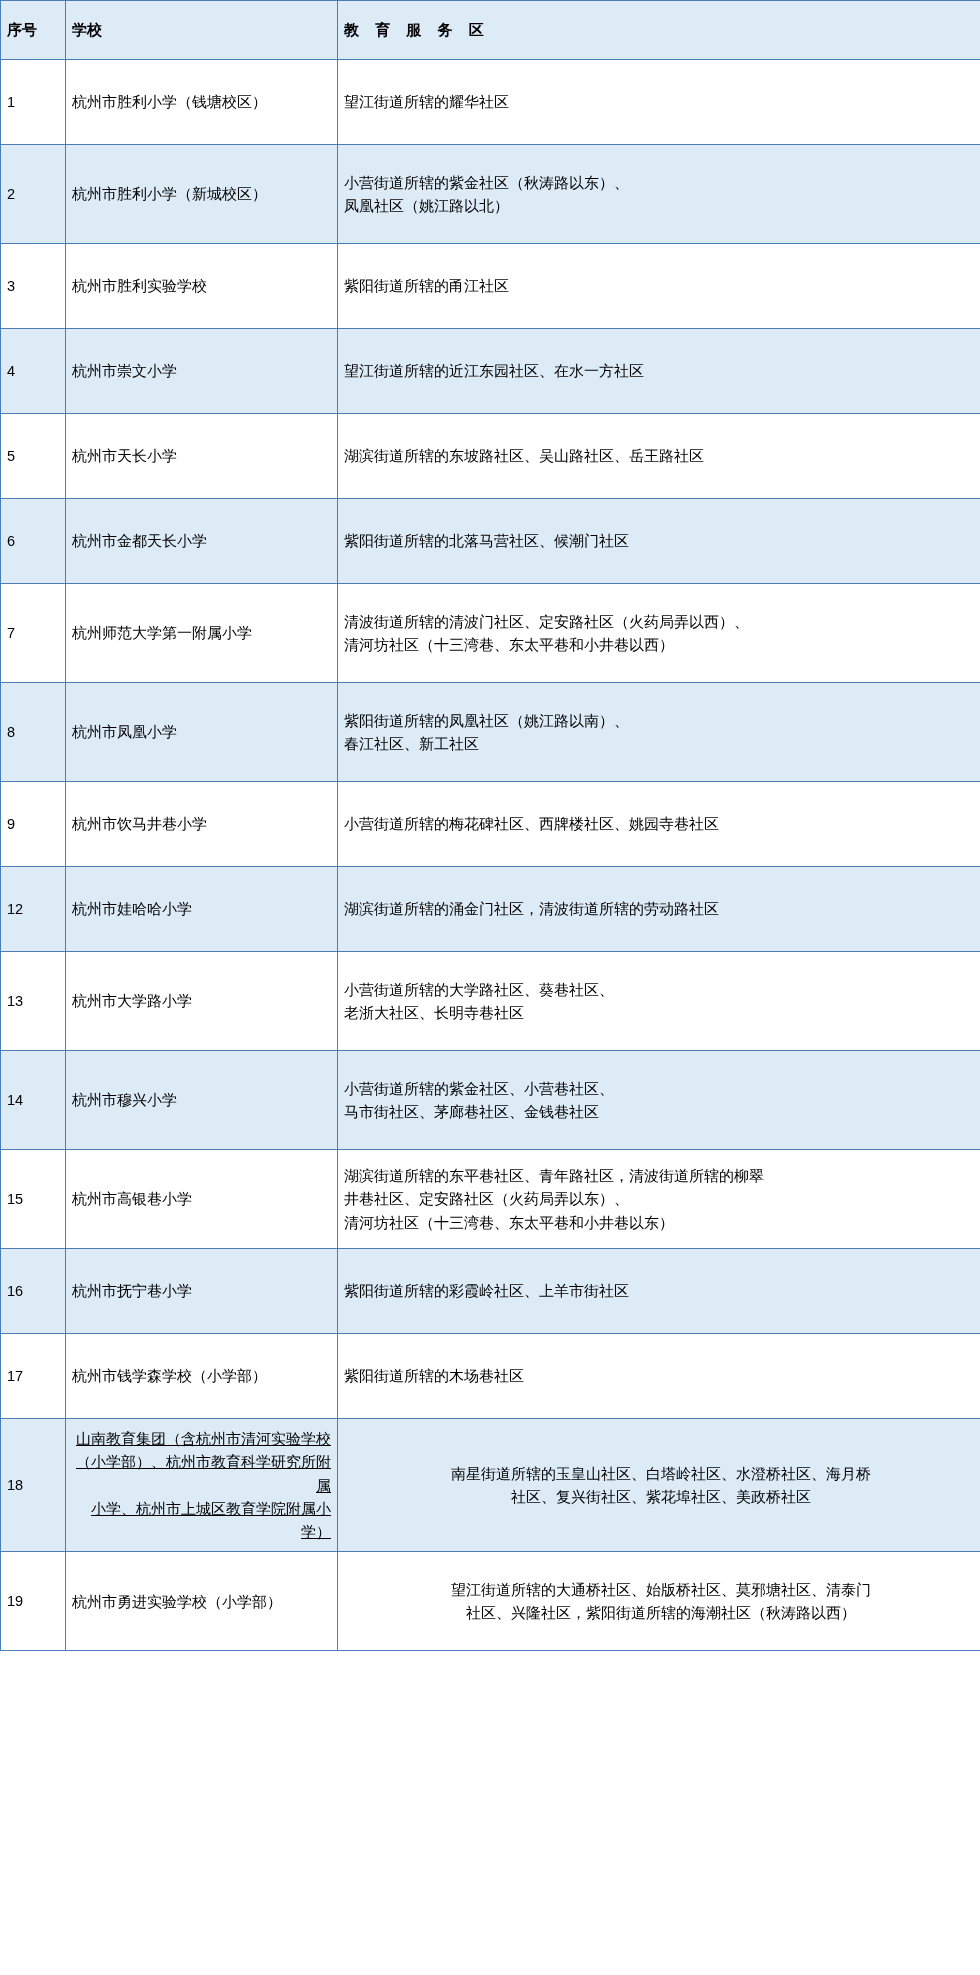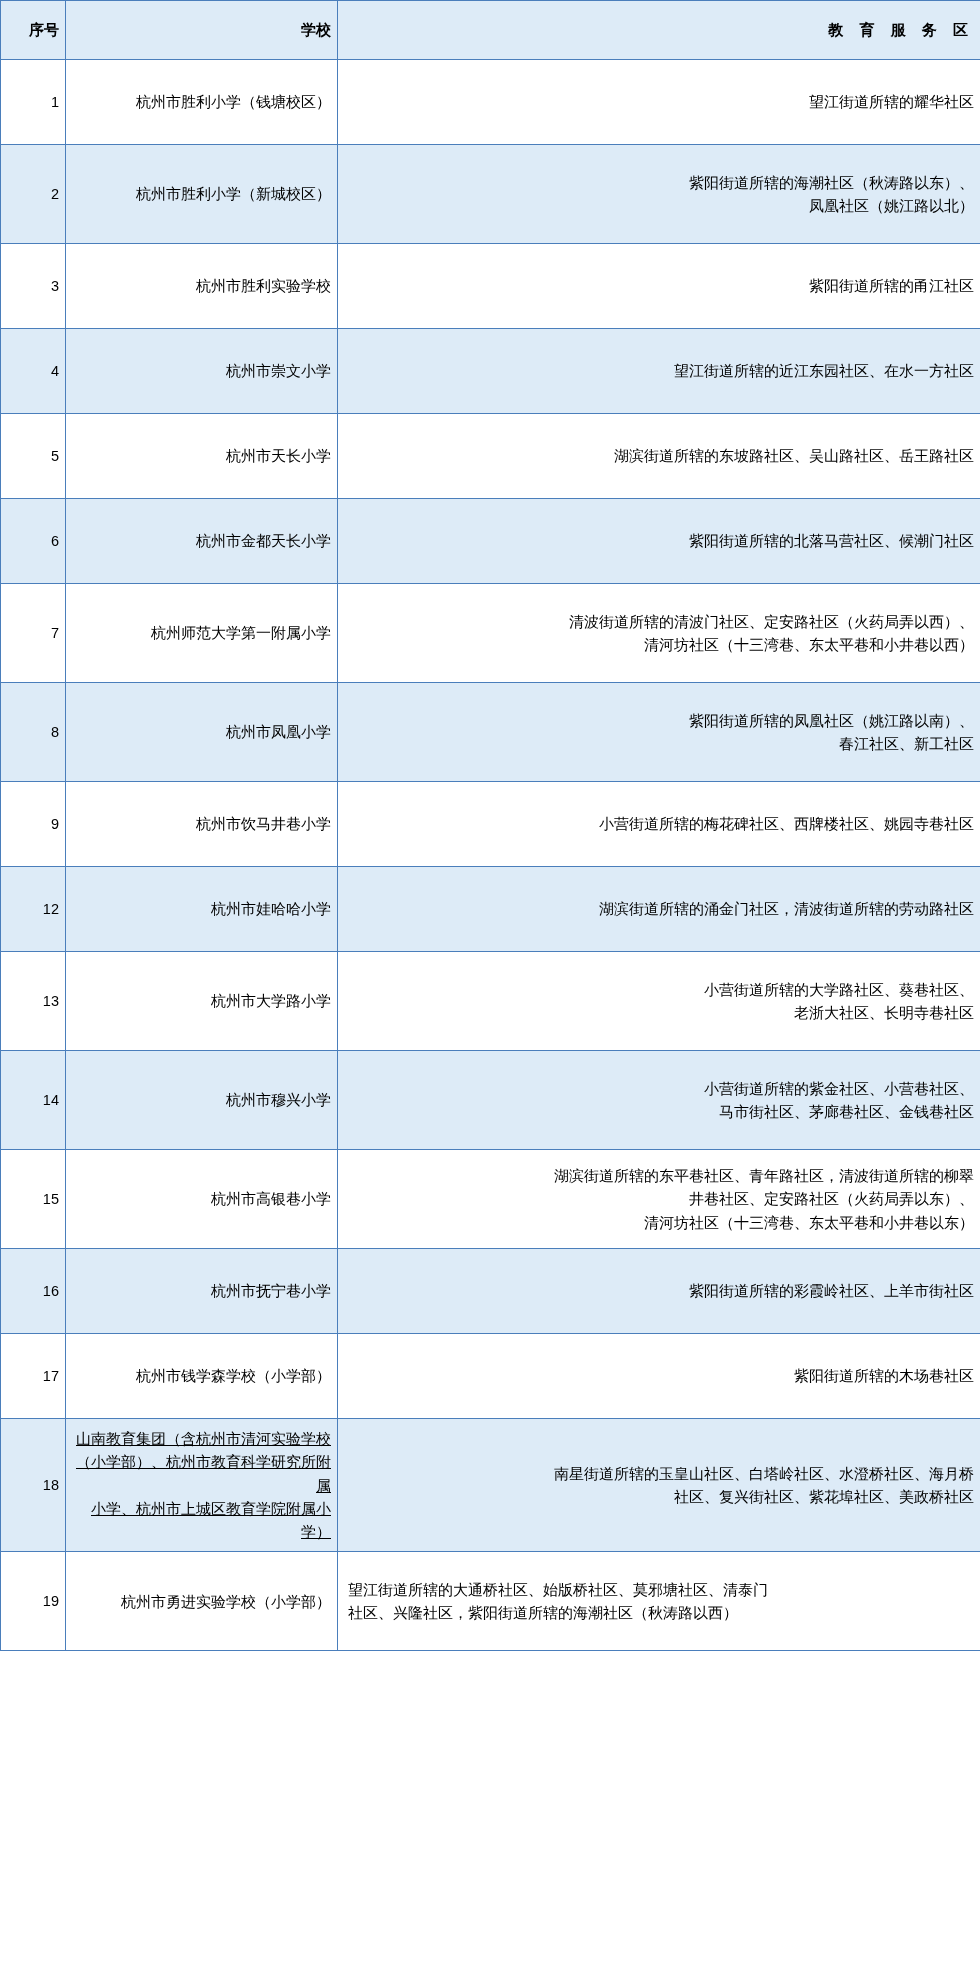--- a/index.html
+++ b/index.html
@@ -17,21 +17,21 @@
     table-layout: fixed;
   }
   #school-table col.c-no { width: 65px; }
   #school-table col.c-school { width: 272px; }
   #school-table col.c-zone { width: 643px; }
 
   #school-table th,
   #school-table td {
     border: 1px solid #4a7ebb;
     padding: 8px 6px;
-    text-align: right;
+    text-align: left;
     vertical-align: middle;
     color: #000000;
     font-size: 14.5px;
     line-height: 1.55;
   }
   #school-table thead th {
     background: #ddebf7;
     font-weight: bold;
     font-size: 15px;
     height: 46px;
@@ -90,21 +90,21 @@
         <td class="col-zone">
           <span class="nowrapline">望江街道所辖的耀华社区</span>
         </td>
       </tr>
       <tr class="even tall">
         <td class="col-no">2</td>
         <td class="col-school">
           <span class="nowrapline">杭州市胜利小学（新城校区）</span>
         </td>
         <td class="col-zone">
-          <span class="nowrapline">紫阳街道所辖的海潮社区（秋涛路以东）、</span>
+          <span class="nowrapline">小营街道所辖的紫金社区（秋涛路以东）、</span>
           <span class="nowrapline">凤凰社区（姚江路以北）</span>
         </td>
       </tr>
       <tr class="odd short">
         <td class="col-no">3</td>
         <td class="col-school">
           <span class="nowrapline">杭州市胜利实验学校</span>
         </td>
         <td class="col-zone">
           <span class="nowrapline">紫阳街道所辖的甬江社区</span>
@@ -224,29 +224,29 @@
           <span class="nowrapline">紫阳街道所辖的木场巷社区</span>
         </td>
       </tr>
       <tr class="even tall">
         <td class="col-no">18</td>
         <td class="col-school" style="text-align: right; padding-left: 10px; text-decoration: underline;">
           <span class="nowrapline">山南教育集团（含杭州市清河实验学校</span>
           <span class="nowrapline">（小学部）、杭州市教育科学研究所附属</span>
           <span class="nowrapline">小学、杭州市上城区教育学院附属小学）</span>
         </td>
-        <td class="col-zone" style="text-align: right; padding-left: 10px;">
+        <td class="col-zone" style="text-align: center; padding-left: 10px;">
           <span class="nowrapline">南星街道所辖的玉皇山社区、白塔岭社区、水澄桥社区、海月桥</span>
           <span class="nowrapline">社区、复兴街社区、紫花埠社区、美政桥社区</span>
         </td>
       </tr>
       <tr class="odd tall">
         <td class="col-no">19</td>
         <td class="col-school">
           <span class="nowrapline">杭州市勇进实验学校（小学部）</span>
         </td>
-        <td class="col-zone" style="text-align: left; padding-left: 10px;">
+        <td class="col-zone" style="text-align: center; padding-left: 10px;">
           <span class="nowrapline">望江街道所辖的大通桥社区、始版桥社区、莫邪塘社区、清泰门</span>
           <span class="nowrapline">社区、兴隆社区，紫阳街道所辖的海潮社区（秋涛路以西）</span>
         </td>
       </tr>
     </tbody>
 </table>
 
 </body></html>

